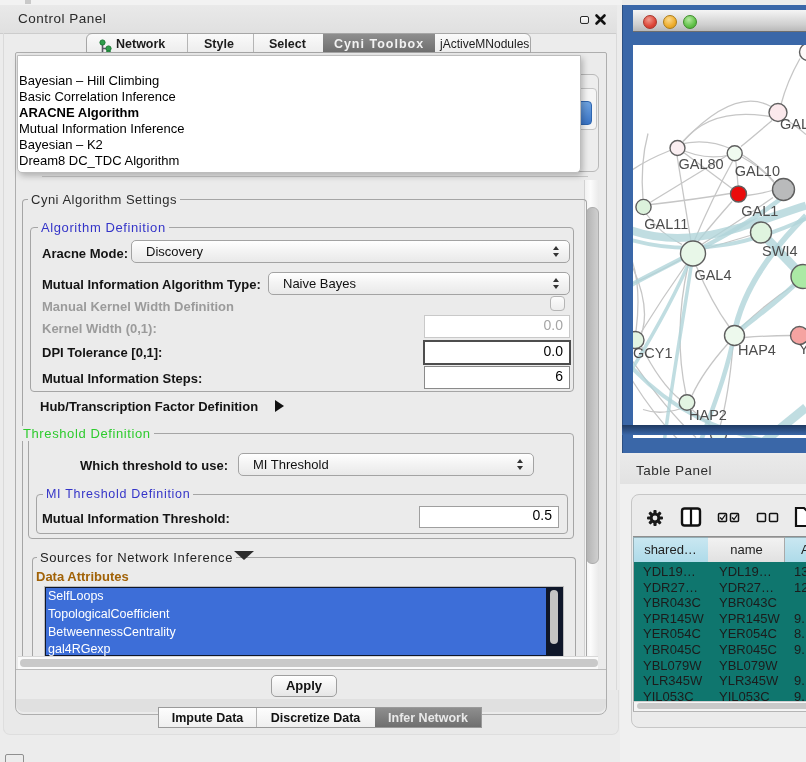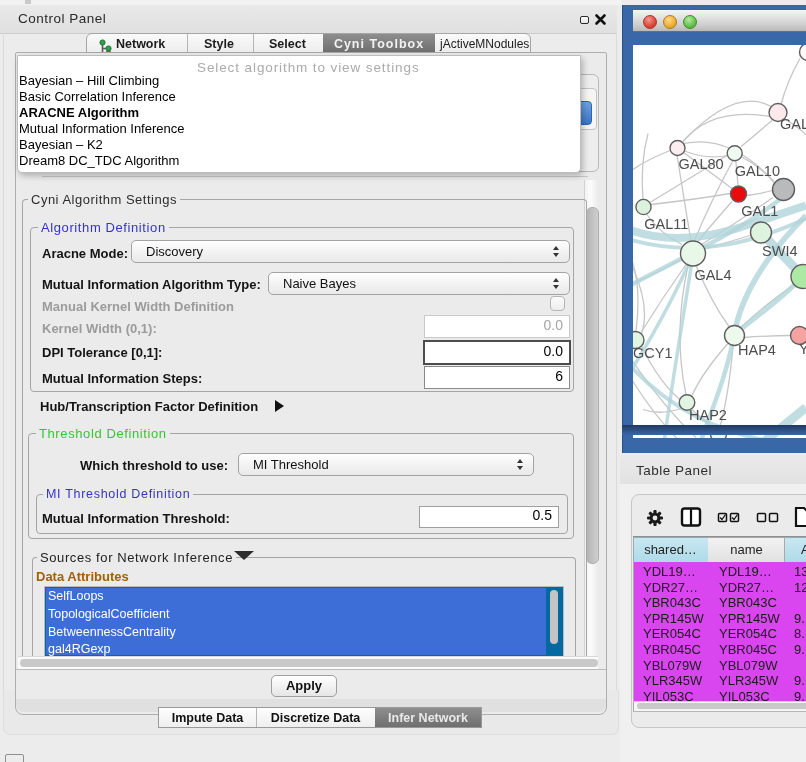--- a/index.html
+++ b/index.html
@@ -108,21 +108,21 @@
 <div class="lbl" style="left:42px;top:345px;">DPI Tolerance [0,1]:</div>
 <div class="inp" style="left:423px;top:340px;width:138px;height:20px;border:2px solid #4d4d4d;color:#000;padding:1px 6px 0 0;">0.0</div>
 
 <div class="lbl" style="left:42px;top:370.5px;">Mutual Information Steps:</div>
 <div class="inp" style="left:424px;top:366px;width:138px;height:20px;border:1px solid #8a8a8a;color:#000;padding:1px 6px 0 0;">6</div>
 
 <div class="abs b" style="left:40px;top:399px;font-size:13px;color:#141414;">Hub/Transcription Factor Definition</div>
 <div class="abs" style="left:275px;top:400px;width:0;height:0;border-top:6.5px solid transparent;border-bottom:6.5px solid transparent;border-left:9px solid #111;"></div>
 
 <div class="fs" style="left:28px;top:433px;width:544px;height:104px;"></div>
-<div class="fs-leg" style="left:36px;top:426px;color:#2ecb2e;letter-spacing:0.6px;">Threshold Definition</div>
+<div class="fs-leg" style="left:20px;top:426px;color:#2ecb2e;letter-spacing:0.6px;">Threshold Definition</div>
 
 <div class="lbl" style="left:80px;top:458px;">Which threshold to use:</div>
 <div class="combo" style="left:238px;top:453px;width:294px;height:21px;">
   <div class="ct">MI Threshold</div>
   <div class="spin" style="top:0;">
       <div class="up"></div>
       <div class="dn"></div>
     </div>
 </div>
 
@@ -130,21 +130,21 @@
 <div class="fs-leg" style="left:43px;top:487px;color:#3434c8;font-size:12.5px;letter-spacing:0.7px;">MI Threshold Definition</div>
 <div class="lbl" style="left:42px;top:511px;">Mutual Information Threshold:</div>
 <div class="inp" style="left:419px;top:506px;width:132px;height:20px;border:1px solid #9f9f9f;color:#000;padding:0 6px 0 0;">0.5</div>
 
 <div class="abs" style="left:32px;top:557px;width:542px;height:112px;border:1px solid #a5a5a5;border-bottom:none;border-radius:4px 4px 0 0;"></div>
 <div class="fs-leg" style="left:37px;top:550px;color:#222;letter-spacing:0.6px;">Sources for Network Inference</div>
 <div class="abs" style="left:234px;top:551px;width:0;height:0;border-left:10px solid transparent;border-right:10px solid transparent;border-top:9.5px solid #2d2d2d;"></div>
 
 <div class="abs b" style="left:36px;top:569px;font-size:13px;color:#a16207;">Data Attributes</div>
 
-<div class="abs" style="left:44px;top:586px;width:518px;height:69px;background:#0369a1;border:1px solid #bbb;overflow:hidden;">
+<div class="abs" style="left:44px;top:586px;width:518px;height:69px;background:#0f172a;border:1px solid #bbb;overflow:hidden;">
   <div class="abs" style="left:1px;top:1px;width:500px;height:67px;background:#3d6ed8;"></div>
   <div class="abs" style="left:3px;top:1px;font-size:12.5px;color:#fff;line-height:17.75px;">SelfLoops<br>TopologicalCoefficient<br>BetweennessCentrality<br>gal4RGexp</div>
   <div class="abs" style="left:505px;top:3px;width:8px;height:54px;border-radius:4px;background:#c4c4c4;"></div>
 </div>
 
 <div class="abs" style="left:18px;top:656px;width:580px;height:13px;background:#fafafa;border-top:1px solid #d8d8d8;"></div>
 <div class="abs" style="left:20px;top:658.5px;width:578px;height:8px;border-radius:4px;background:#c9c9c9;"></div>
 <div class="abs" style="left:16px;top:669px;width:590px;height:1px;background:#bbbbbb;"></div>
 
 <div class="abs" style="left:271px;top:675px;width:64px;height:18px;border:1px solid #9f9f9f;border-radius:5px;
@@ -156,21 +156,20 @@
   <div class="abs" style="left:216px;top:0;width:106px;height:19px;background:linear-gradient(#8e8e8e,#6f6f6f);"></div>
   <div class="abs b" style="left:0;top:2.5px;width:97px;text-align:center;font-size:12.5px;color:#111;">Impute Data</div>
   <div class="abs b" style="left:97px;top:2.5px;width:119px;text-align:center;font-size:12.5px;color:#111;">Discretize Data</div>
   <div class="abs b" style="left:216px;top:2.5px;width:106px;text-align:center;font-size:12.5px;color:#e9e9e9;">Infer Network</div>
 </div>
 
 <div class="abs" style="left:5px;top:754px;width:17px;height:12px;border:1.5px solid #8f8f8f;border-radius:2px;background:#ececec;"></div>
 
 <div class="abs" style="left:17px;top:55px;width:562px;height:116px;background:#fff;
      border:1px solid #bdbdbd;border-radius:0 0 5px 5px;box-shadow:2px 3px 6px rgba(0,0,0,0.25);">
-  <div class="abs" style="left:179px;top:4px;font-size:13.5px;color:#ababab;letter-spacing:0.9px;">Select algorithm to view settings</div>
   <div class="abs" style="left:1px;top:17px;font-size:13px;color:#000;line-height:16.1px;">
     Bayesian – Hill Climbing<br>
     Basic Correlation Inference<br>
     <span class="b">ARACNE Algorithm</span><br>
     Mutual Information Inference<br>
     Bayesian – K2<br>
     Dream8 DC_TDC Algorithm
   </div>
 </div>
 
@@ -315,21 +314,21 @@
 
 <div class="abs" style="left:633px;top:537px;width:173px;height:25px;overflow:hidden;">
   <div class="abs" style="left:0;top:0;width:74px;height:24px;background:linear-gradient(#c9e7f1,#aedbe9);border:1px solid #93aeb6;border-width:1px 1px 1px 1px;"></div>
   <div class="abs" style="left:75px;top:0;width:76px;height:24px;background:linear-gradient(#f2f2f2,#e1e1e1);border:1px solid #a9a9a9;border-left:none;"></div>
   <div class="abs" style="left:152px;top:0;width:40px;height:24px;background:linear-gradient(#c9e7f1,#aedbe9);border:1px solid #93aeb6;border-left:none;"></div>
   <div class="abs" style="left:0;top:5px;width:75px;text-align:center;font-size:13px;color:#222;">shared…</div>
   <div class="abs" style="left:75px;top:5px;width:77px;text-align:center;font-size:13px;color:#222;">name</div>
   <div class="abs" style="left:168px;top:5px;font-size:13px;color:#222;">A</div>
 </div>
 
-<div class="abs" style="left:633px;top:562px;width:173px;height:140px;background:#d946ef;border-left:1px solid #a9a9a9;overflow:hidden;font-size:13px;color:#1c1c1c;">
+<div class="abs" style="left:633px;top:562px;width:173px;height:140px;background:#0f766e;border-left:1px solid #a9a9a9;overflow:hidden;font-size:13px;color:#1c1c1c;">
   <div class="abs" style="left:9px;top:2px;line-height:15.6px;">YDL19…<br>YDR27…<br>YBR043C<br>YPR145W<br>YER054C<br>YBR045C<br>YBL079W<br>YLR345W<br>YIL053C</div>
   <div class="abs" style="left:85px;top:2px;line-height:15.6px;">YDL19…<br>YDR27…<br>YBR043C<br>YPR145W<br>YER054C<br>YBR045C<br>YBL079W<br>YLR345W<br>YIL053C</div>
   <div class="abs" style="left:160px;top:2px;line-height:15.6px;">13<br>12<br>&nbsp;<br>9.<br>8.<br>9.<br>&nbsp;<br>9.<br>9.</div>
 </div>
 
 <div class="abs" style="left:633px;top:700.5px;width:173px;height:10.5px;background:#f5f5f5;border-top:1px solid #cfcfcf;border-left:1px solid #a9a9a9;"></div>
 <div class="abs" style="left:637px;top:702.5px;width:172px;height:6.5px;border-radius:3px;background:#c9c9c9;"></div>
 <div class="abs" style="left:633px;top:711px;width:173px;height:1px;background:#b5b5b5;"></div>
 
 </body></html>

